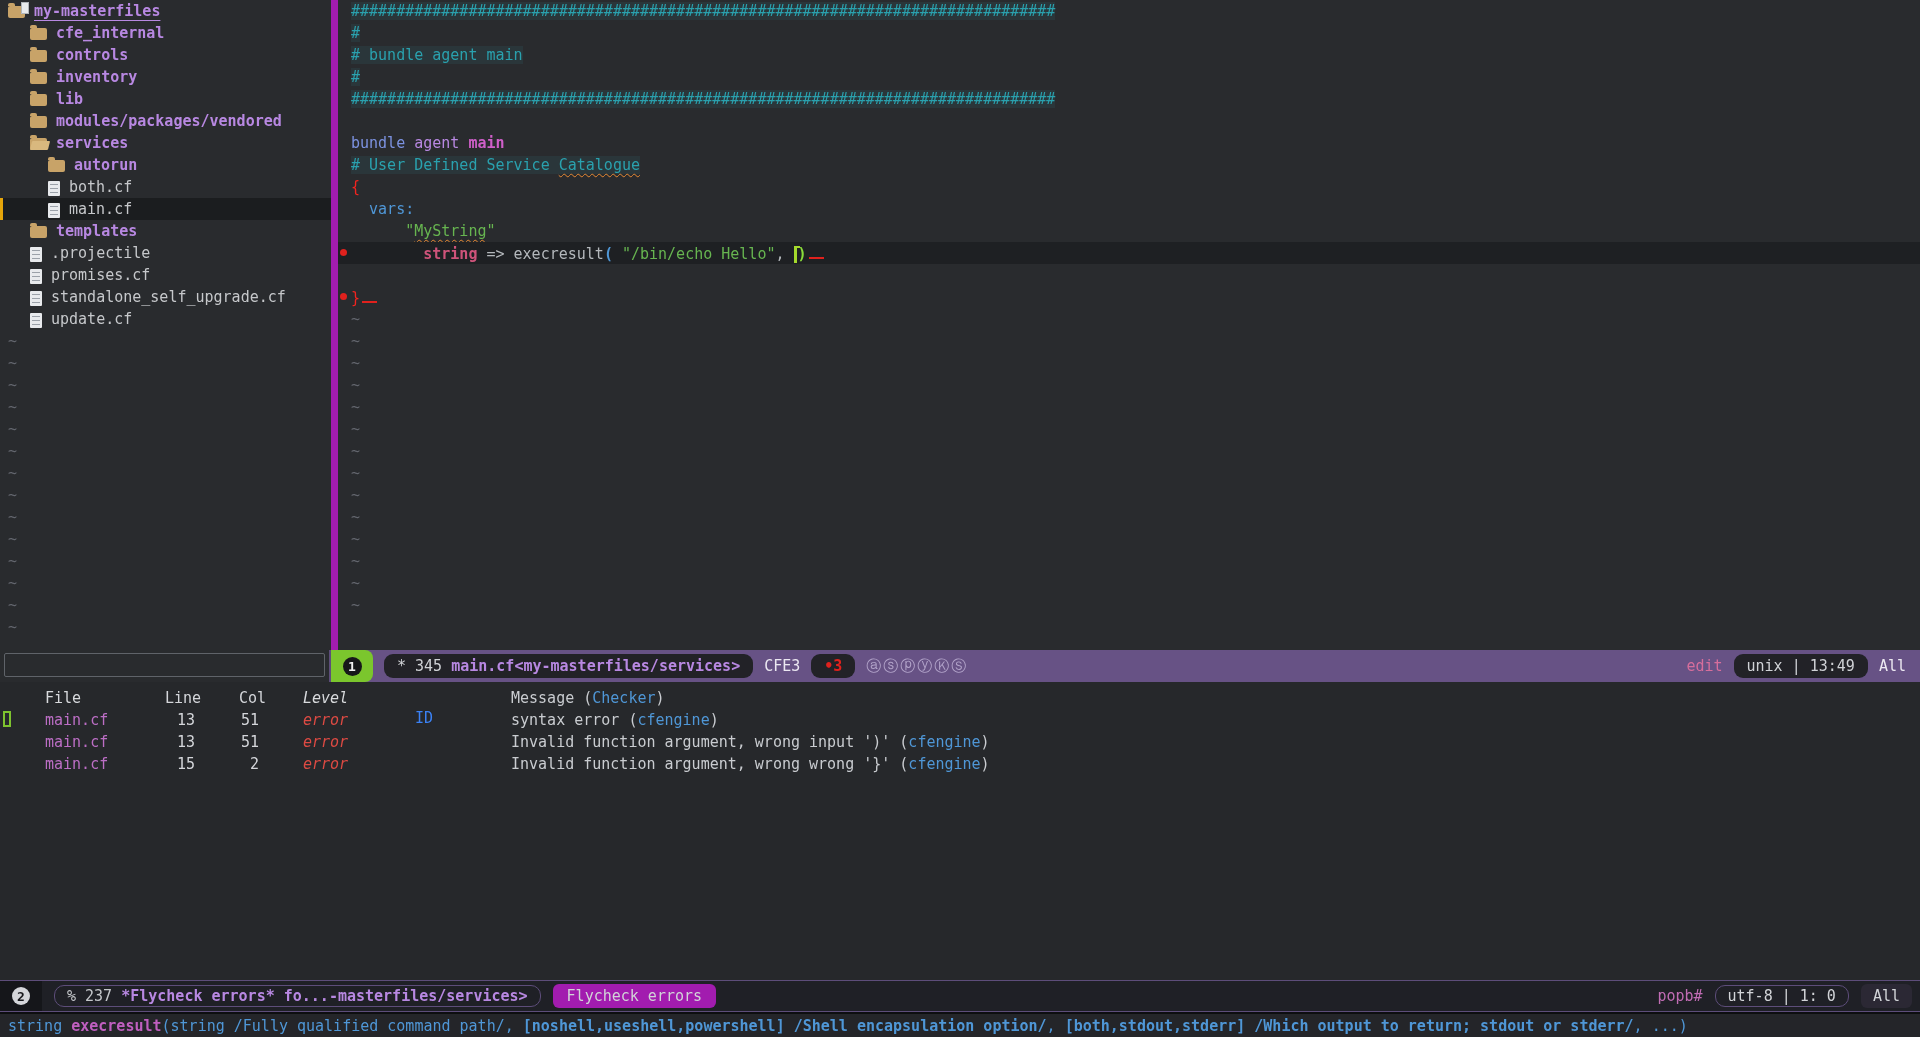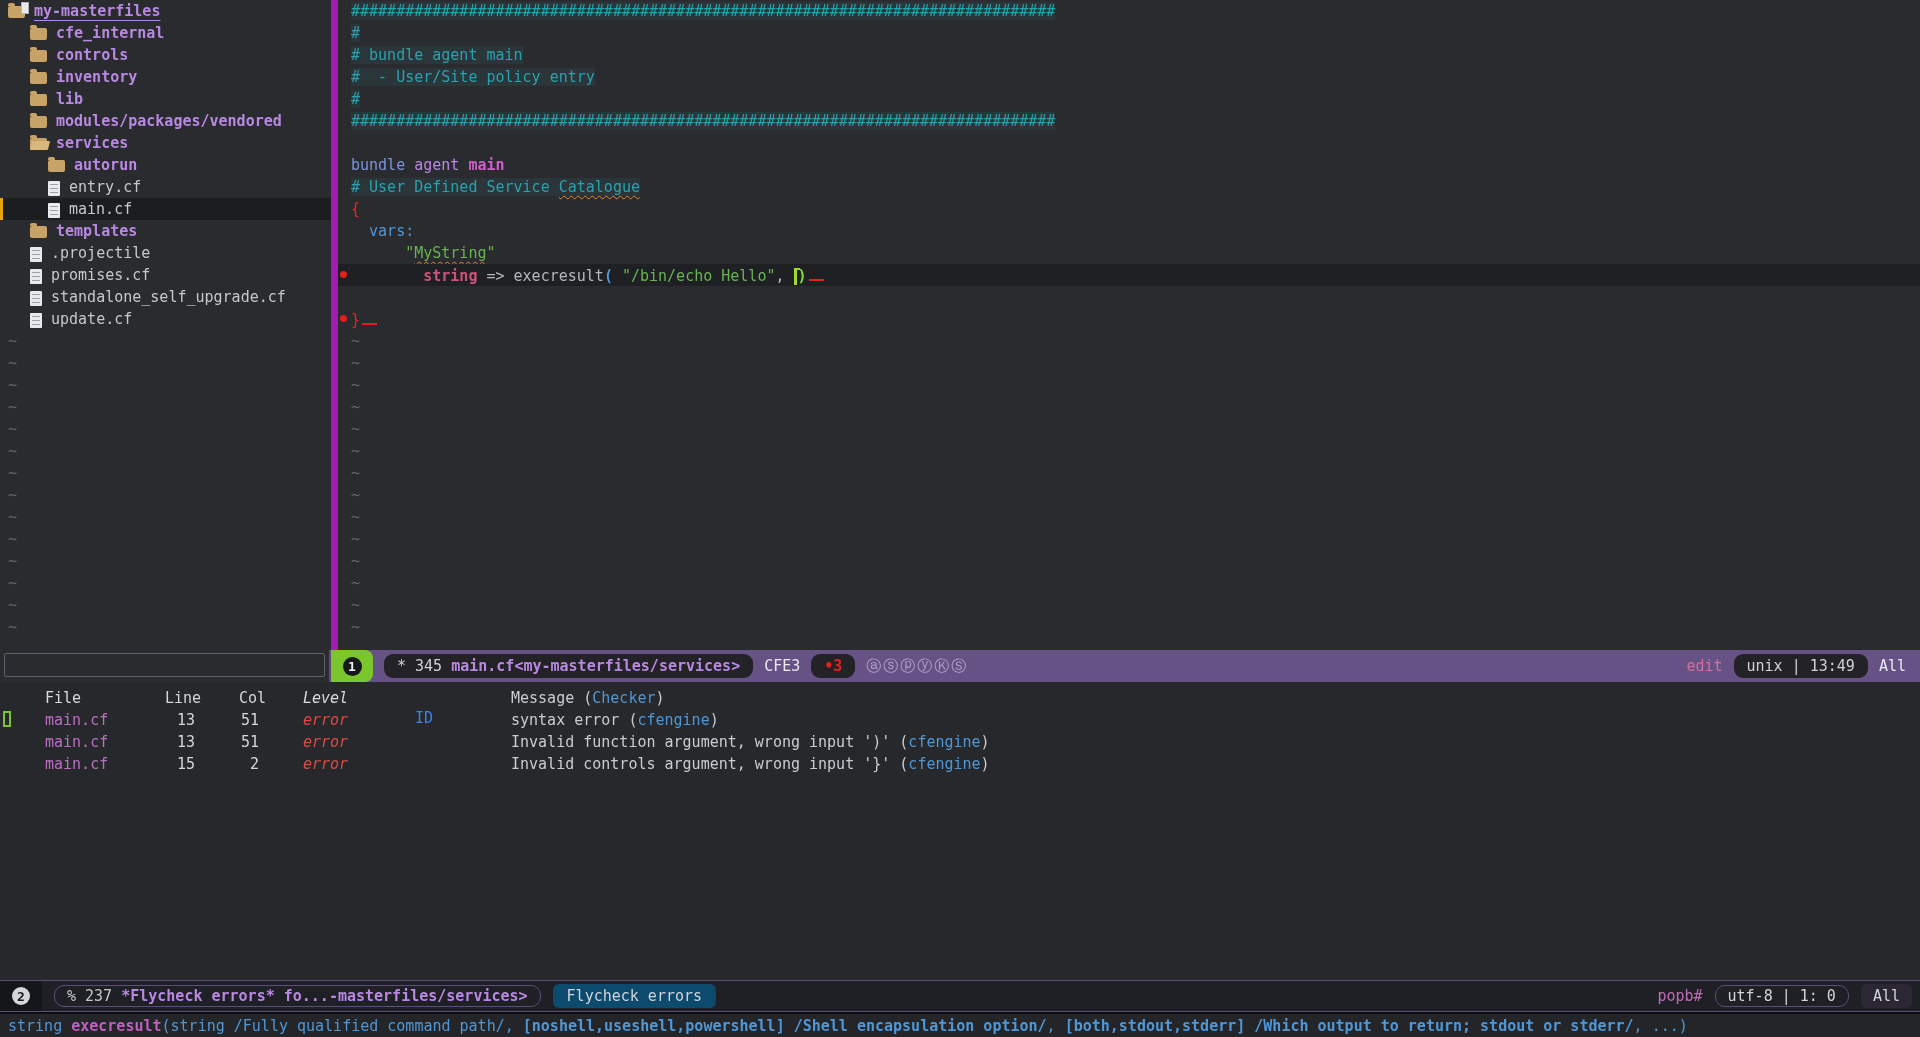--- a/index.html
+++ b/index.html
@@ -79,21 +79,21 @@
   .seg-bl{color:#4f97d7;}
   .fc-header .bold{font-weight:normal;}
   
   #ml-bottom{height:32px;background:#1f2026;border-top:1px solid #5d4d7a;border-bottom:1px solid #5d4d7a;
              box-sizing:border-box;display:flex;align-items:center;gap:12px;padding-right:8px;}
   .ml-badge-dark{width:42px;height:100%;background:#15161a;display:flex;align-items:center;justify-content:center;flex:none;}
   .badge-circle-light{width:18px;height:18px;border-radius:50%;background:#d4d6da;color:#17181c;display:flex;align-items:center;justify-content:center;font-size:13px;font-weight:bold;}
   .pill-outline{border:1px solid #5d4d7a;border-radius:10px;padding:1px 12px;display:flex;align-items:center;white-space:pre;flex:none;}
   .mb-dim{color:#c4c6ca;}
   .mb-buf{color:#b888e2;font-weight:bold;}
-  .mb-mode{color:#d2d4d8;background:#0c4a6e;padding:3px 14px;border-radius:6px;flex:none;}
+  .mb-mode{color:#d2d4d8;background:#a21caf;padding:3px 14px;border-radius:6px;flex:none;}
   .mb-purpose{color:#c06cb4;flex:none;}
   .mb-enc{color:#d2d4d8;}
   .mb-all{color:#d2d4d8;background:#2b2834;padding:3px 12px;border-radius:6px;flex:none;}
   
   #echo{height:25px;background:#242529;border-top:2px solid #0d0e10;box-sizing:border-box;
         display:flex;align-items:center;padding-left:8px;white-space:pre;overflow:hidden;}
   .seg-eb{color:#4f97d7;}
   .seg-ebb{color:#4f97d7;font-weight:bold;}
   .seg-efn{color:#c05fc0;font-weight:bold;}
 </style>
@@ -105,21 +105,21 @@
     <div id="sidebar">
       <div id="tree">
           <div class="tree-row lvl0"><span class="icon root-folder-icon"></span><span class="tree-label root">my-masterfiles</span></div>
           <div class="tree-row lvl1"><span class="icon folder-icon"></span><span class="tree-label folder">cfe_internal</span></div>
           <div class="tree-row lvl1"><span class="icon folder-icon"></span><span class="tree-label folder">controls</span></div>
           <div class="tree-row lvl1"><span class="icon folder-icon"></span><span class="tree-label folder">inventory</span></div>
           <div class="tree-row lvl1"><span class="icon folder-icon"></span><span class="tree-label folder">lib</span></div>
           <div class="tree-row lvl1"><span class="icon folder-icon"></span><span class="tree-label folder">modules/packages/vendored</span></div>
           <div class="tree-row lvl1"><span class="icon folder-open-icon"></span><span class="tree-label folder">services</span></div>
           <div class="tree-row lvl2"><span class="icon folder-icon"></span><span class="tree-label folder">autorun</span></div>
-          <div class="tree-row lvl2"><span class="icon file-icon"></span><span class="tree-label file">entry.cf</span></div>
+          <div class="tree-row lvl2"><span class="icon file-icon"></span><span class="tree-label file">both.cf</span></div>
           <div class="tree-row lvl2 selected"><span class="icon file-icon"></span><span class="tree-label file">main.cf</span></div>
           <div class="tree-row lvl1"><span class="icon folder-icon"></span><span class="tree-label folder">templates</span></div>
           <div class="tree-row lvl1"><span class="icon file-icon"></span><span class="tree-label file">.projectile</span></div>
           <div class="tree-row lvl1"><span class="icon file-icon"></span><span class="tree-label file">promises.cf</span></div>
           <div class="tree-row lvl1"><span class="icon file-icon"></span><span class="tree-label file">standalone_self_upgrade.cf</span></div>
           <div class="tree-row lvl1"><span class="icon file-icon"></span><span class="tree-label file">update.cf</span></div>
         </div>
       <div id="tree-tildes">
           <div class="tree-row lvl0"><span class="tilde">~</span></div>
           <div class="tree-row lvl0"><span class="tilde">~</span></div>
@@ -135,21 +135,20 @@
           <div class="tree-row lvl0"><span class="tilde">~</span></div>
           <div class="tree-row lvl0"><span class="tilde">~</span></div>
           <div class="tree-row lvl0"><span class="tilde">~</span></div>
         </div>
     </div>
     <div id="editor">
       <div id="code">
           <div class="code-line"><span class="seg-c">##############################################################################</span></div>
           <div class="code-line"><span class="seg-c">#</span></div>
           <div class="code-line"><span class="seg-c"># bundle agent main</span></div>
-          <div class="code-line"><span class="seg-c">#  - User/Site policy entry</span></div>
           <div class="code-line"><span class="seg-c">#</span></div>
           <div class="code-line"><span class="seg-c">##############################################################################</span></div>
           <div class="code-line"></div>
           <div class="code-line"><span class="seg-kb">bundle</span><span class="seg-d"> </span><span class="seg-t">agent</span><span class="seg-d"> </span><span class="seg-m">main</span></div>
           <div class="code-line"><span class="seg-c"># User Defined Service </span><span class="seg-cu">Catalogue</span></div>
           <div class="code-line"><span class="seg-r">{</span></div>
           <div class="code-line"><span class="seg-d">  </span><span class="seg-k">vars:</span></div>
           <div class="code-line"><span class="seg-d">      </span><span class="seg-s">"</span><span class="seg-su">MyString</span><span class="seg-s">"</span></div>
           <div class="code-line hl"><span class="dot"></span><span class="seg-d">        </span><span class="seg-pk">string</span><span class="seg-d"> =&gt; </span><span class="seg-d">execresult</span><span class="seg-kp">(</span><span class="seg-d"> </span><span class="seg-s">"/bin/echo Hello"</span><span class="seg-d">, </span><span class="seg-cur"></span><span class="seg-gb">)</span><span class="seg-ru"></span></div>
           <div class="code-line"></div>
@@ -188,21 +187,21 @@
       <span class="ml-state">edit</span>
       <div class="ml-pill ml-enc">unix | 13:49</div>
       <span class="ml-all">All</span>
     </div>
   </div>
 
   <div id="flycheck">
       <div class="fc-row fc-header"><span class="fc-gutter"></span><span class="fc-file">File</span><span class="fc-line bold">Line</span><span class="fc-col">Col</span><span class="fc-level">Level</span><span class="fc-id">ID</span><span class="fc-msg"><span class="seg-w">Message (</span><span class="seg-bl">Checker</span><span class="seg-w">)</span></span></div>
       <div class="fc-row"><span class="fc-gutter"><span class="cursor-box"></span></span><span class="fc-file">main.cf</span><span class="fc-line">13</span><span class="fc-col">51</span><span class="fc-level">error</span><span class="fc-id"></span><span class="fc-msg"><span class="seg-w">syntax error (</span><span class="seg-bl">cfengine</span><span class="seg-w">)</span></span></div>
       <div class="fc-row"><span class="fc-gutter"></span><span class="fc-file">main.cf</span><span class="fc-line">13</span><span class="fc-col">51</span><span class="fc-level">error</span><span class="fc-id"></span><span class="fc-msg"><span class="seg-w">Invalid function argument, wrong input ')' (</span><span class="seg-bl">cfengine</span><span class="seg-w">)</span></span></div>
-      <div class="fc-row"><span class="fc-gutter"></span><span class="fc-file">main.cf</span><span class="fc-line">15</span><span class="fc-col">2</span><span class="fc-level">error</span><span class="fc-id"></span><span class="fc-msg"><span class="seg-w">Invalid controls argument, wrong input '}' (</span><span class="seg-bl">cfengine</span><span class="seg-w">)</span></span></div>
+      <div class="fc-row"><span class="fc-gutter"></span><span class="fc-file">main.cf</span><span class="fc-line">15</span><span class="fc-col">2</span><span class="fc-level">error</span><span class="fc-id"></span><span class="fc-msg"><span class="seg-w">Invalid function argument, wrong wrong '}' (</span><span class="seg-bl">cfengine</span><span class="seg-w">)</span></span></div>
     </div>
 
   <div id="ml-bottom">
     <div class="ml-badge-dark">
       <span class="badge-circle-light">2</span>
     </div>
     <div class="pill-outline"><span class="mb-dim">% 237</span><span class="mb-dim">&nbsp;</span><span class="mb-buf">*Flycheck errors* fo...-masterfiles/services&gt;</span></div>
     <div class="mb-mode">Flycheck errors</div>
     <div class="ml-spacer"></div>
     <span class="mb-purpose">popb#</span>

